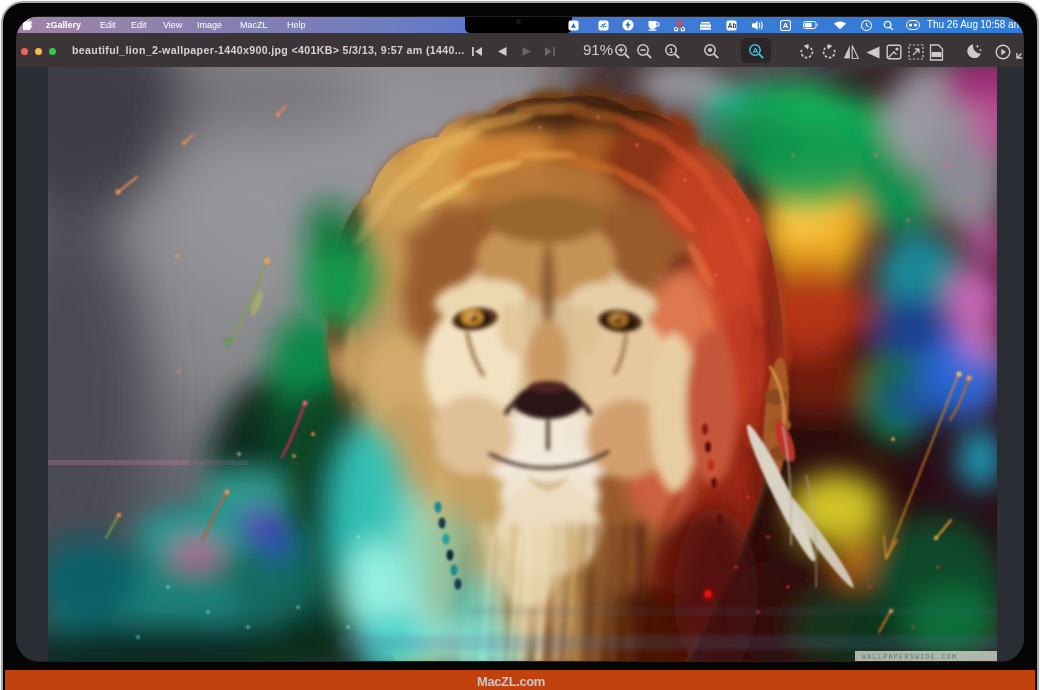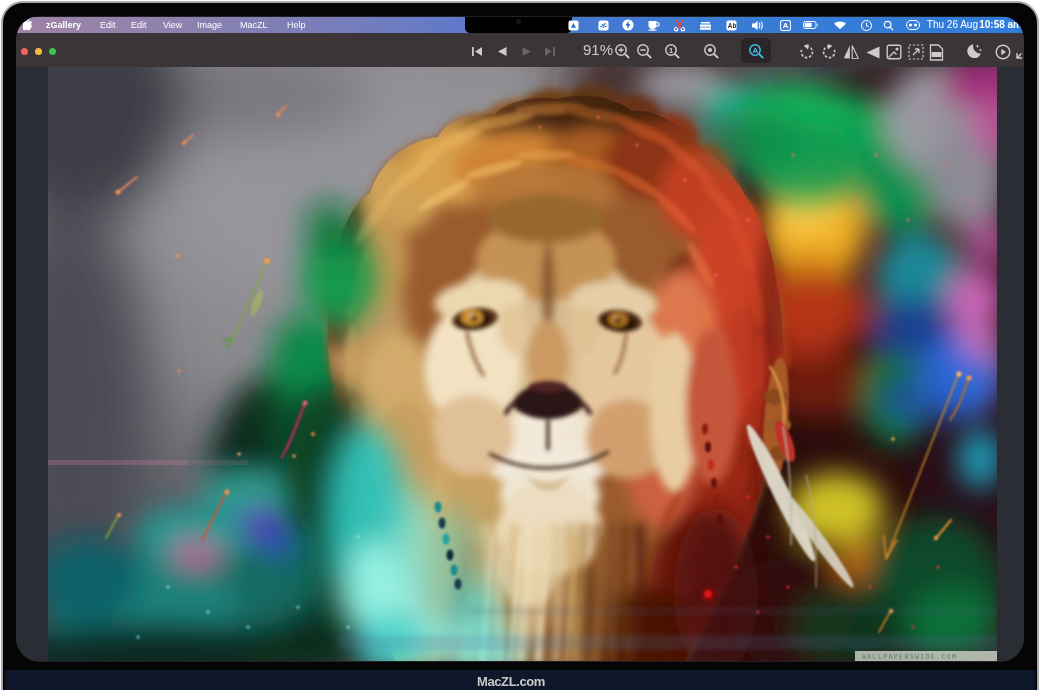--- a/index.html
+++ b/index.html
@@ -1,18 +1,18 @@
 <!DOCTYPE html>
 <html><head>
 <meta charset="utf-8">
 <style>
   html,body{margin:0;padding:0;}
   body{width:1040px;height:690px;background:#fff;font-family:"Liberation Sans",sans-serif;overflow:hidden;position:relative;}
   .frame{position:absolute;left:1px;top:1px;width:1034px;height:760px;background:#050505;border:2px solid #a9a9ab;border-radius:22px;box-sizing:content-box;}
-  .chin{position:absolute;left:5px;top:670px;width:1030px;height:20px;background:#0f172a;}
+  .chin{position:absolute;left:5px;top:670px;width:1030px;height:20px;background:#c2410c;}
   .chin .t{position:absolute;left:0;width:1012px;top:4px;text-align:center;color:#c8c8c8;font-size:13px;font-weight:bold;letter-spacing:-0.4px;}
   .screen{position:absolute;left:16px;top:16px;width:1008px;height:646px;background:#232026;overflow:hidden;border-radius:24px;}
   
   .menubar{position:absolute;left:0;top:1px;width:1008px;height:16px;
     background:linear-gradient(90deg,#a083a6 0%,#8e81ae 15%,#7a7eb8 30%,#6d7cc2 38%,#5a78cc 46%,#4678d2 56%,#3a7cd6 70%,#2f7dd9 100%);}
   .notch{position:absolute;left:449px;top:0;width:107px;height:16px;background:#000;border-radius:0 0 5px 5px;}
   .mi{position:absolute;top:0;height:16px;line-height:16px;color:#fff;font-size:9px;}
   .mb-ic{position:absolute;top:2px;}
   .mtime{position:absolute;top:0;height:16px;line-height:16px;color:#fff;font-size:10px;}
   
@@ -96,26 +96,27 @@
       <svg class="mb-ic" style="left:867px;top:2.5px" width="11" height="11" viewBox="0 0 12 12">
         <circle cx="5" cy="5" r="3.6" fill="none" stroke="#fff" stroke-width="1.3"></circle>
         <path d="M7.8 7.8L11 11" stroke="#fff" stroke-width="1.4"></path>
       </svg>
       <svg class="mb-ic" style="left:890px;top:3px" width="14" height="10" viewBox="0 0 14 10">
         <rect x="0.5" y="0.5" width="13" height="9" rx="4.5" fill="none" stroke="#fff" stroke-width="1"></rect>
         <circle cx="4.5" cy="5" r="1.6" fill="#fff"></circle>
         <circle cx="9.5" cy="5" r="1.6" fill="#fff"></circle>
       </svg>
       <span class="mtime" style="right:46px;">Thu 26 Aug</span>
-      <span class="mtime" style="right:2px;font-weight:bold;">10:58 am</span>
+      <span class="mtime" style="right:2px;">10:58 am</span>
     </div>
     <div class="toolbar">
       <div class="dot" style="left:4.5px;background:#f4645c;"></div>
       <div class="dot" style="left:18.5px;background:#f6bc3e;"></div>
       <div class="dot" style="left:32.5px;background:#33c748;"></div>
+      <div class="fname">beautiful_lion_2-wallpaper-1440x900.jpg &lt;401KB&gt; 5/3/13, 9:57 am (1440...</div>
       <svg class="tbi" style="left:455px;top:13px" width="12" height="11" viewBox="0 0 12 11">
         <path d="M1 1h1.8v9H1Z" fill="#cfcbcc"></path>
         <path d="M11 1v9L4.2 5.5Z" fill="#cfcbcc"></path>
       </svg>
       <svg class="tbi" style="left:481px;top:13px" width="10" height="11" viewBox="0 0 10 11">
         <path d="M9.5 1v9L1 5.5Z" fill="#cfcbcc"></path>
       </svg>
       <svg class="tbi" style="left:506px;top:13px" width="10" height="11" viewBox="0 0 10 11">
         <path d="M0.5 1v9L9 5.5Z" fill="#6b6365"></path>
       </svg>

